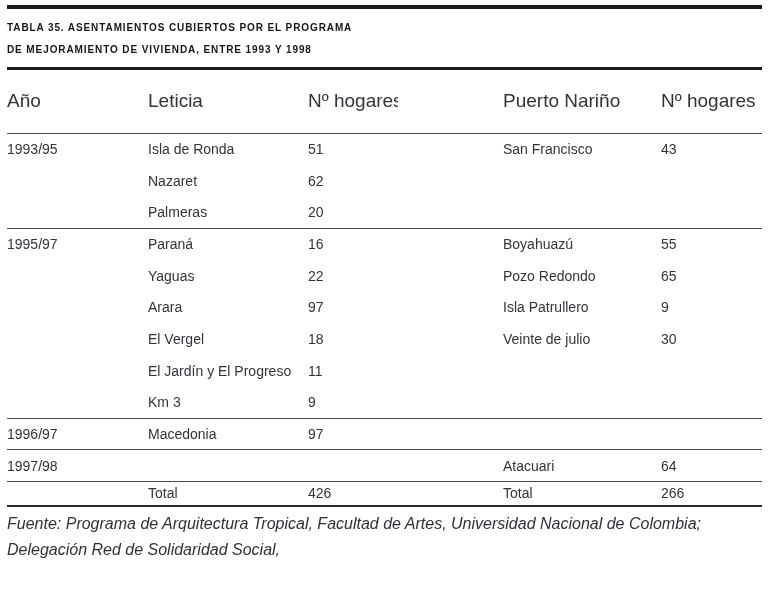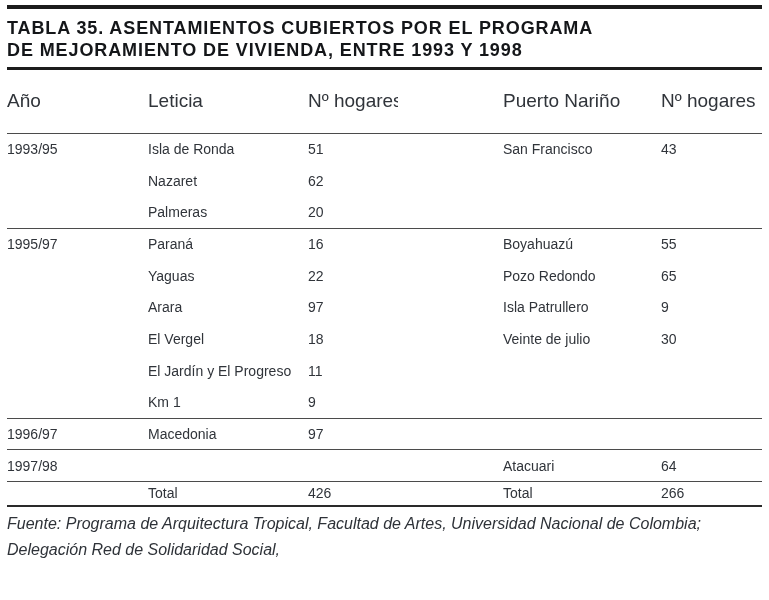--- a/index.html
+++ b/index.html
@@ -18,21 +18,21 @@
 
   .rule-heavy {
     height: 4px;
     background: #1c1c1c;
   }
   .rule-top { margin-top: 5px; }
   .rule-under-title { margin-top: 6px; height: 3px; }
 
   .title-block { margin-top: 8px; }
   .title-line {
-    font-size: 18px;
+    font-size: 10px;
     font-weight: bold;
     letter-spacing: 0.9px;
     line-height: 22px;
     color: #141619;
     white-space: nowrap;
   }
 
   table.data-table {
     width: 755px;
     border-collapse: collapse;
@@ -165,21 +165,21 @@
         <tr>
           <td></td>
           <td>El Jardín y El Progreso</td>
           <td class="num">11</td>
           <td></td>
           <td></td>
           <td class="num"></td>
         </tr>
         <tr>
           <td></td>
-          <td>Km 1</td>
+          <td>Km 3</td>
           <td class="num">9</td>
           <td></td>
           <td></td>
           <td class="num"></td>
         </tr>
         <tr class="group-start">
           <td>1996/97</td>
           <td>Macedonia</td>
           <td class="num">97</td>
           <td></td>

